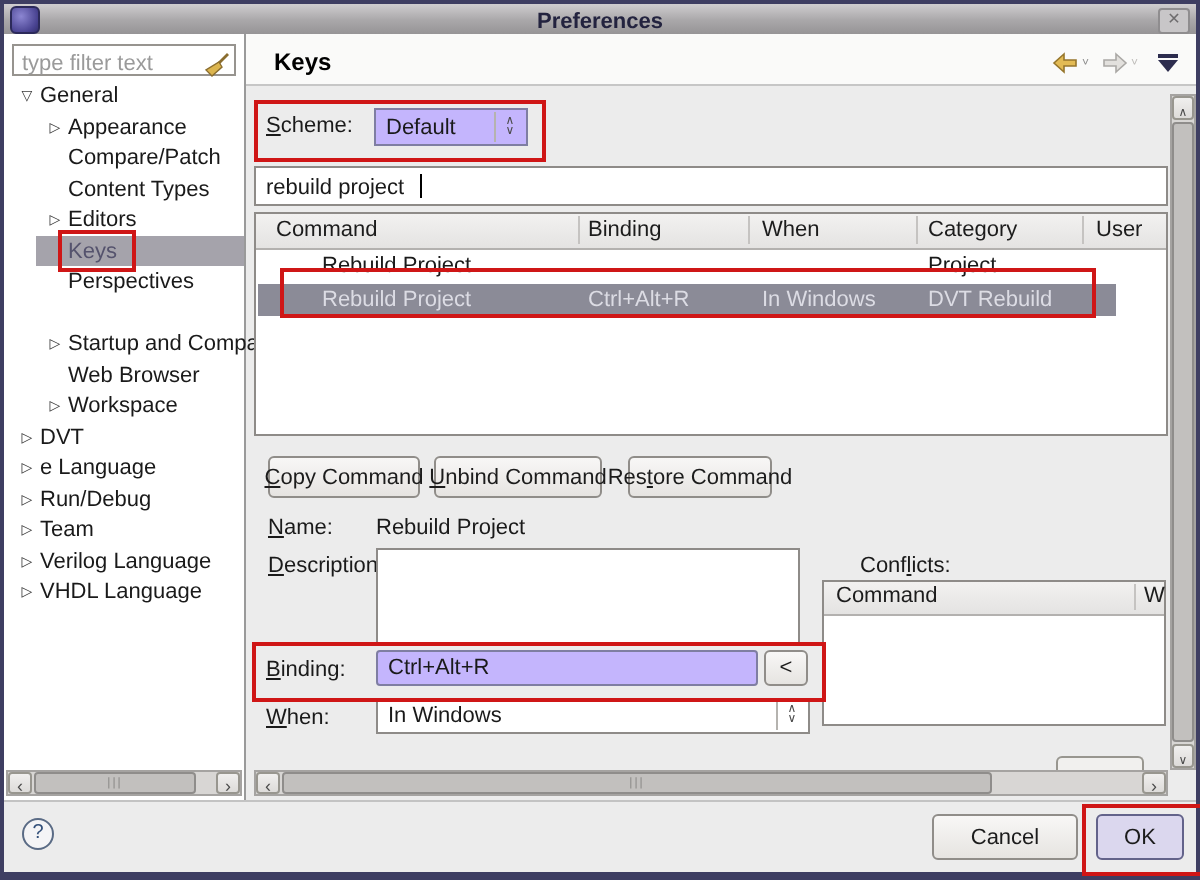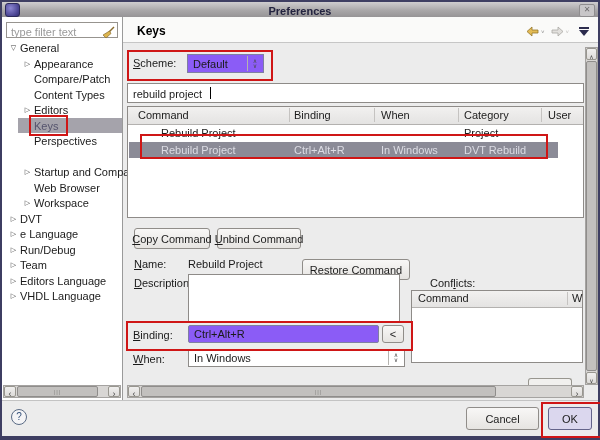--- a/index.html
+++ b/index.html
@@ -25,21 +25,21 @@
   .trow{left:2px;width:120px;height:15px;display:flex;align-items:center;overflow:hidden;}
   .lv0{padding-left:5px;} .lv1{padding-left:19px;}
   .arrow{width:13px;flex:none;font-size:7px;color:#3a3a3a;text-align:center;}
   .selband{left:18px;top:118px;width:104px;height:15px;background:#a5a3ab;}
   .seltext{color:#55536d;}
   
   .pheader{left:123px;top:17px;width:475px;height:26px;background:#fafaf9;border-bottom:1px solid #c6c6c6;box-sizing:border-box;}
   .ptitle{left:137px;top:24px;font-weight:bold;font-size:12px;color:#000;}
   
   .field{background:#fff;border:1px solid #8e8b88;box-sizing:border-box;}
-  .lav{background:#8b5cf6;border:1px solid #7f7ea2;box-sizing:border-box;}
+  .lav{background:#c4b5fd;border:1px solid #7f7ea2;box-sizing:border-box;}
   .spin{position:absolute;right:1px;top:1px;bottom:1px;width:14px;border-left:1px solid #b5b3af;
     display:flex;flex-direction:column;align-items:center;justify-content:center;color:#4a4a4a;}
   .spin::before{content:"∧";font-size:6px;line-height:5px;}
   .spin::after{content:"∨";font-size:6px;line-height:5px;}
   .btn{background:linear-gradient(#f8f7f6,#e6e4e1);border:1px solid #908d89;border-radius:3px;
     box-sizing:border-box;display:flex;align-items:center;justify-content:center;color:#1c1c1c;}
   
   .tbl{background:#fff;border:1px solid #8e8b88;box-sizing:border-box;}
   .thead{left:0;top:0;right:0;height:17px;background:linear-gradient(#f2f1f0,#e4e3e2);border-bottom:1px solid #b3b1af;}
   .thead .cell{top:2px;color:#1c1c1c;}
@@ -146,21 +146,21 @@
   <div class="abs trow lv0" style="top:242px">
       <span class="arrow">▷</span>
       <span class="nowrap">Run/Debug</span>
     </div>
   <div class="abs trow lv0" style="top:257px">
       <span class="arrow">▷</span>
       <span class="nowrap">Team</span>
     </div>
   <div class="abs trow lv0" style="top:273px">
       <span class="arrow">▷</span>
-      <span class="nowrap">Editors Language</span>
+      <span class="nowrap">Verilog Language</span>
     </div>
   <div class="abs trow lv0" style="top:288px">
       <span class="arrow">▷</span>
       <span class="nowrap">VHDL Language</span>
     </div>
 
   <div class="abs sb" style="left:3px;top:385px;width:118px;height:13px;">
     <div class="abs sbbtn l" style="left:0;top:0;width:12px;height:11px;"></div>
     <div class="abs sbthumb hgrip" style="left:13px;top:0;width:81px;height:11px;"></div>
     <div class="abs sbbtn r" style="left:104px;top:0;width:12px;height:11px;"></div>
@@ -217,21 +217,21 @@
       <span class="cell" style="left:335px;top:2px;">DVT Rebuild</span>
     </div>
   </div>
 
   <div class="abs btn" style="left:134px;top:228px;width:76px;height:21px;">
       <span class="nowrap"><span></span><span class="mn">C</span><span>opy Command</span></span>
     </div>
   <div class="abs btn" style="left:217px;top:228px;width:84px;height:21px;">
       <span class="nowrap"><span></span><span class="mn">U</span><span>nbind Command</span></span>
     </div>
-  <div class="abs btn" style="left:302px;top:228px;width:108px;height:21px;margin-top:31px;">
+  <div class="abs btn" style="left:314px;top:228px;width:72px;height:21px;">
       <span class="nowrap"><span>Res</span><span class="mn">t</span><span>ore Command</span></span>
     </div>
 
   <div class="abs nowrap" style="left:134px;top:258px;"><span></span><span class="mn">N</span><span>ame:</span></div>
   <div class="abs nowrap" style="left:188px;top:258px;">Rebuild Project</div>
   <div class="abs nowrap" style="left:134px;top:277px;"><span></span><span class="mn">D</span><span>escription:</span></div>
   <div class="abs field" style="left:188px;top:274px;width:212px;height:48px;"></div>
 
   <div class="abs nowrap" style="left:430px;top:277px;"><span>Conf</span><span class="mn">l</span><span>icts:</span></div>
   <div class="abs tbl" style="left:411px;top:290px;width:172px;height:73px;">

